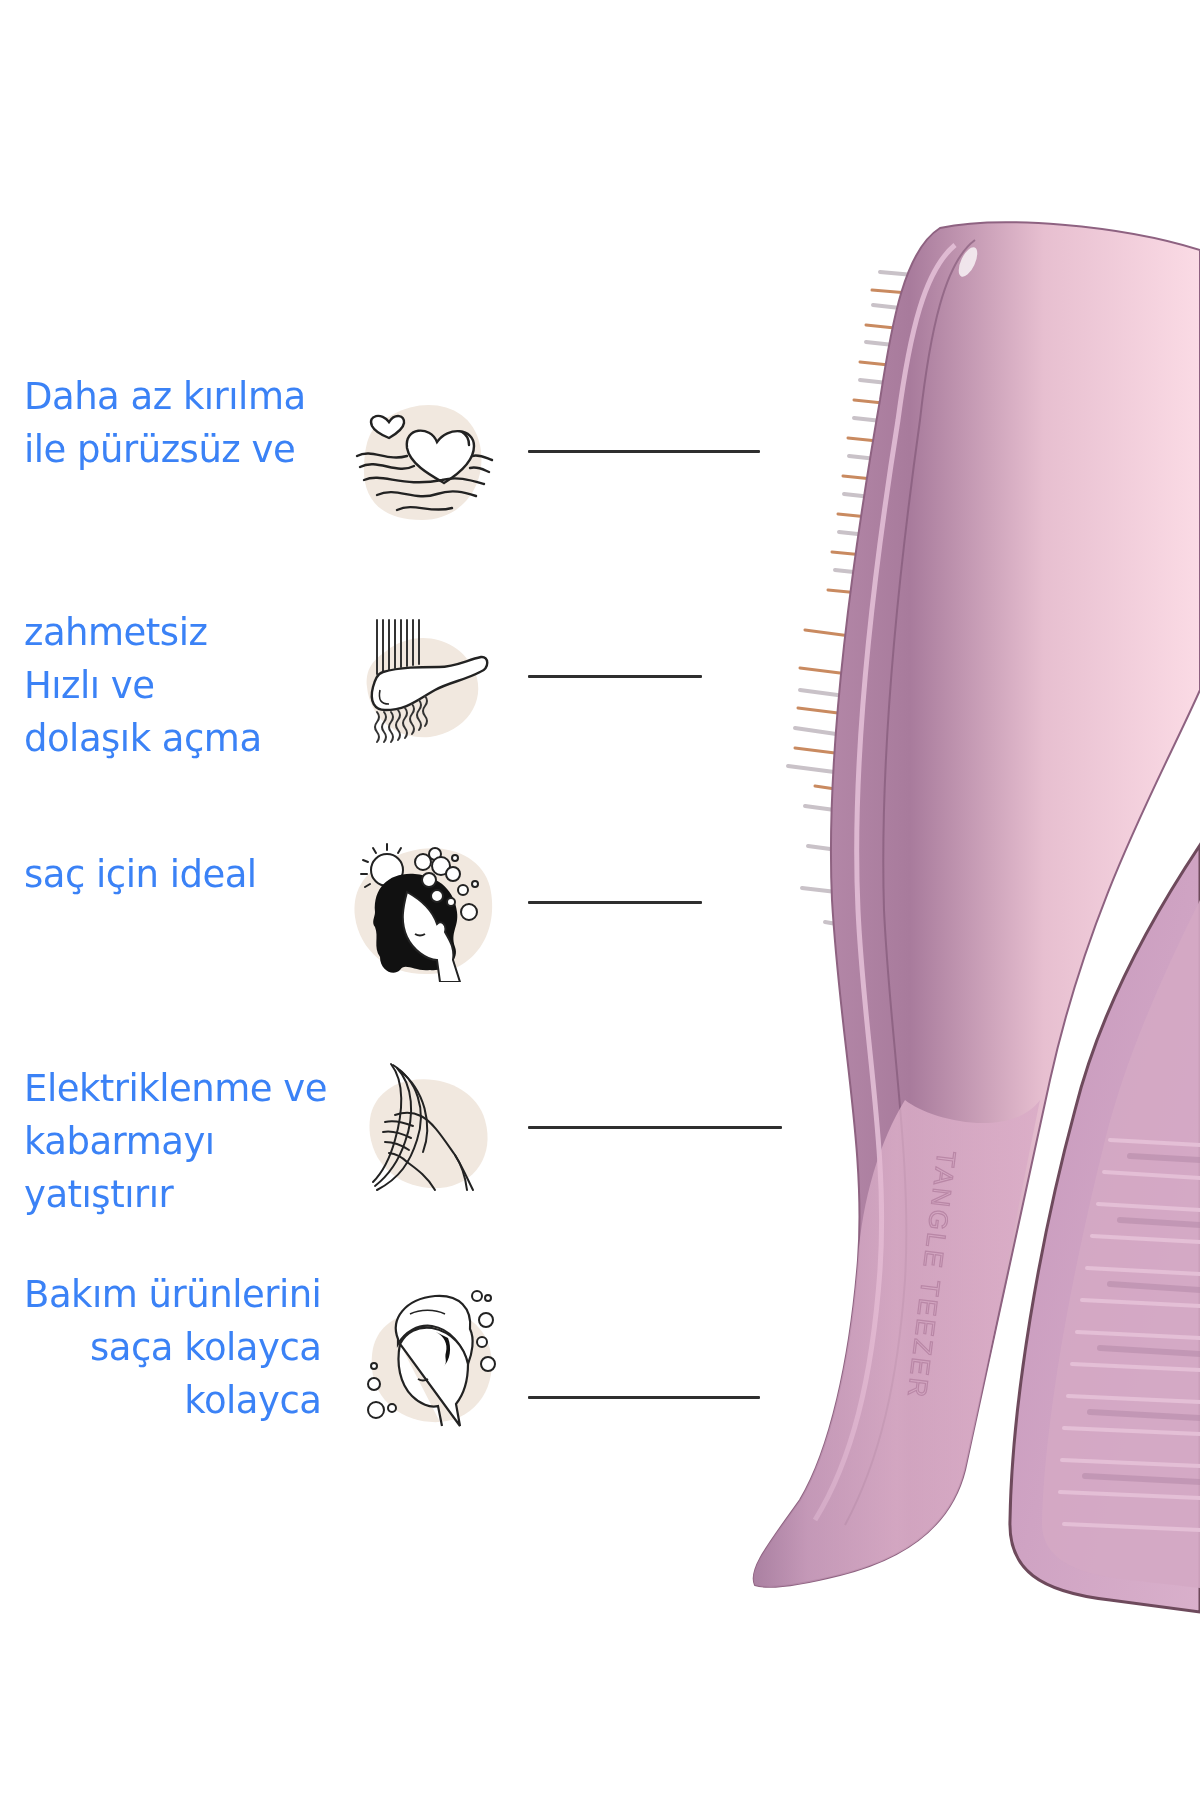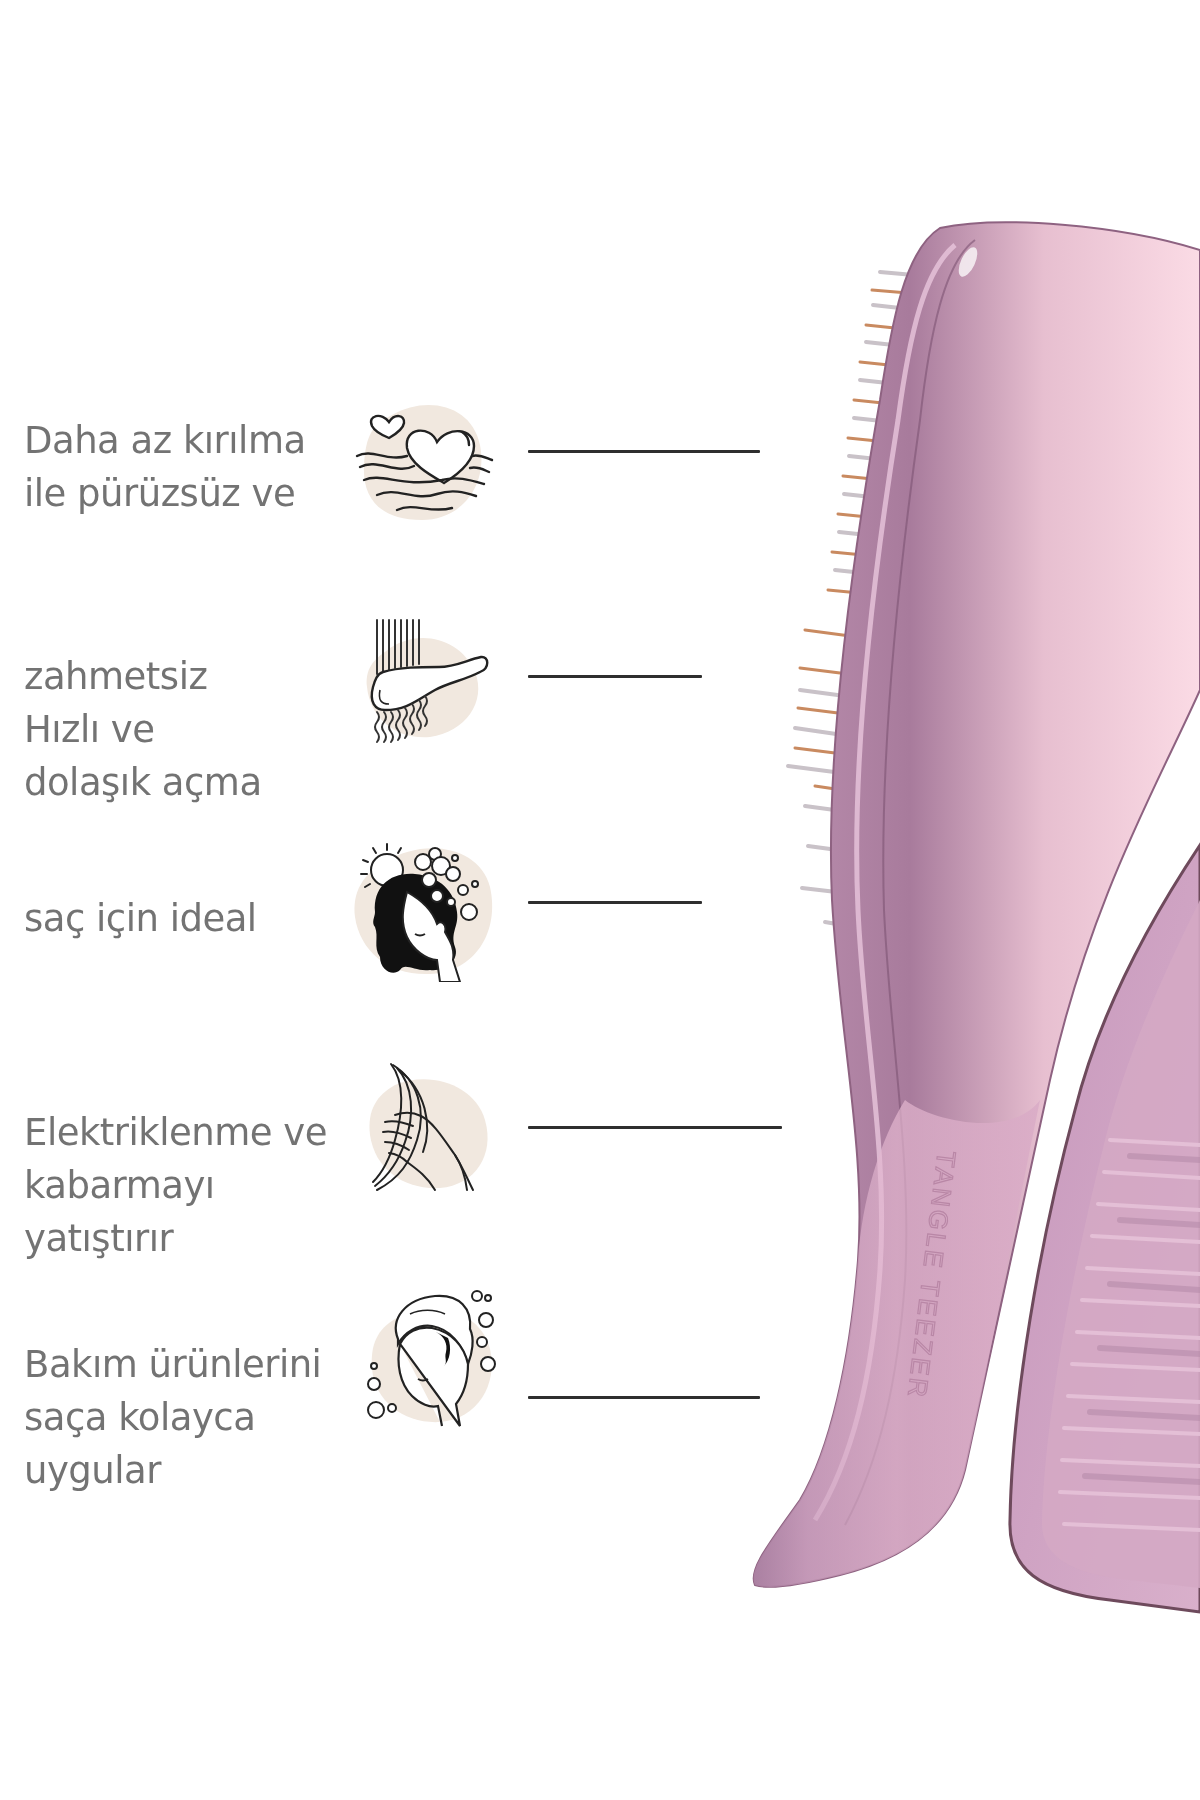--- a/index.html
+++ b/index.html
@@ -1,18 +1,18 @@
 <!DOCTYPE html>
 <html><head>
 <meta charset="utf-8">
 <style>
   html, body { margin:0; padding:0; background:#ffffff; }
   body { width:1200px; height:1800px; position:relative; overflow:hidden; font-family:"DejaVu Sans", "Liberation Sans", sans-serif; }
   .canvas { position:absolute; left:0; top:0; width:1200px; height:1800px; }
-  .feature-text { position:absolute; left:24px; color:#737373; font-size:37px; line-height:53px; letter-spacing:-0.5px; font-weight:400; white-space:nowrap;margin-top:44px; }
+  .feature-text { position:absolute; left:24px; color:#3b82f6; font-size:37px; line-height:53px; letter-spacing:-0.5px; font-weight:400; white-space:nowrap; }
   .feature-text span { display:block; }
   .leader-line { position:absolute; height:3px; background:#2e2e2e; border-radius:1px; }
   .icon { position:absolute; }
   .brush-layer { position:absolute; left:0; top:0; }
 </style>
 </head>
 <body>
 
 <div class="canvas">
 
@@ -216,24 +216,24 @@
       <path d="M40,55 C48,52 58,52 66,56 C78,62 88,78 100,95 C108,108 112,118 118,130"></path>
       <path d="M30,62 C38,60 48,62 58,66"></path>
       <path d="M28,72 C38,70 48,74 56,78"></path>
       <path d="M30,82 C40,82 48,86 54,90"></path>
       <path d="M34,93 C42,94 48,98 52,102 C60,108 72,116 80,130"></path>
       <path d="M100,95 C106,104 110,114 112,130"></path>
     </g>
   </svg>
   <div class="leader-line" style="left:528px;top:1126px;width:254px;"></div>
 
-  <div class="feature-text" style="top:1294px;">
+  <div class="feature-text" style="top:1268px;text-align:right;">
     <span>Bakım ürünlerini</span>
     <span>saça kolayca</span>
-    <span>uygular</span>
+    <span>kolayca</span>
   </div>
   <svg class="icon" style="left:360px;top:1284px;" width="150" height="145" viewBox="0 0 150 145">
     <path d="M35,35 C70,15 120,25 130,65 C138,100 118,135 80,138 C45,140 15,118 12,85 C10,60 18,45 35,35 Z" fill="#f1e8df"></path>
 
     <path d="M38,55 C30,35 45,15 75,12 C100,10 112,25 110,45 C115,55 112,70 108,80 C102,60 90,45 72,42 C58,40 45,48 38,60 Z" fill="#fff" stroke="#222" stroke-width="2.2"></path>
     <path d="M50,30 C60,25 75,25 85,30" fill="none" stroke="#222" stroke-width="1.6"></path>
 
     <path d="M40,60 C36,80 40,100 52,112 C60,120 70,124 78,122 L82,142 M100,142 L96,120 C104,110 108,95 108,80 C104,62 92,48 72,44 C58,42 46,48 40,60 Z" fill="#fff" stroke="#222" stroke-width="2.2"></path>
     <path d="M76,48 C84,52 88,60 86,68 C84,74 88,78 84,82 C90,76 92,64 88,54 Z" fill="#111"></path>
     <path d="M58,95 q5,3 10,0" stroke="#222" stroke-width="2" fill="none"></path>

